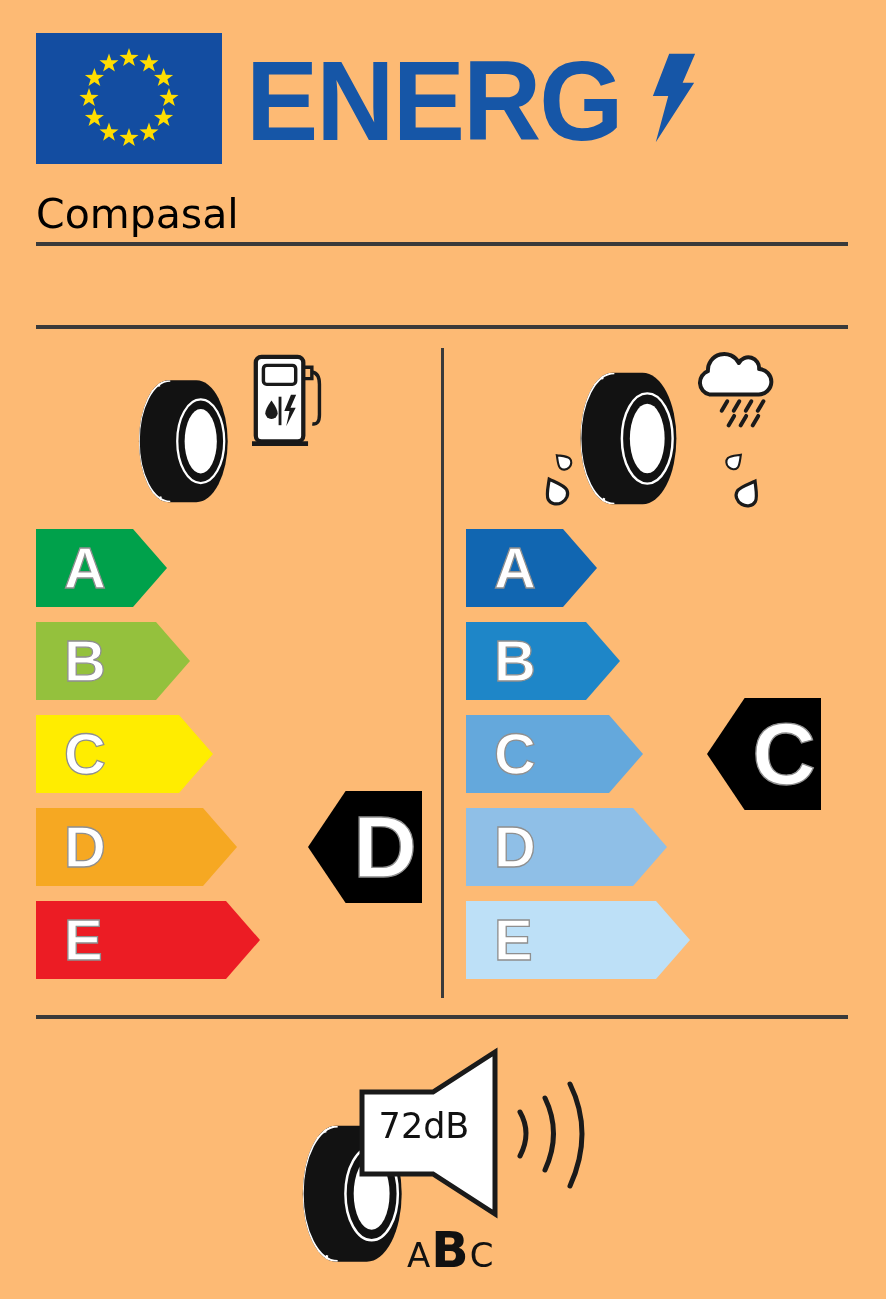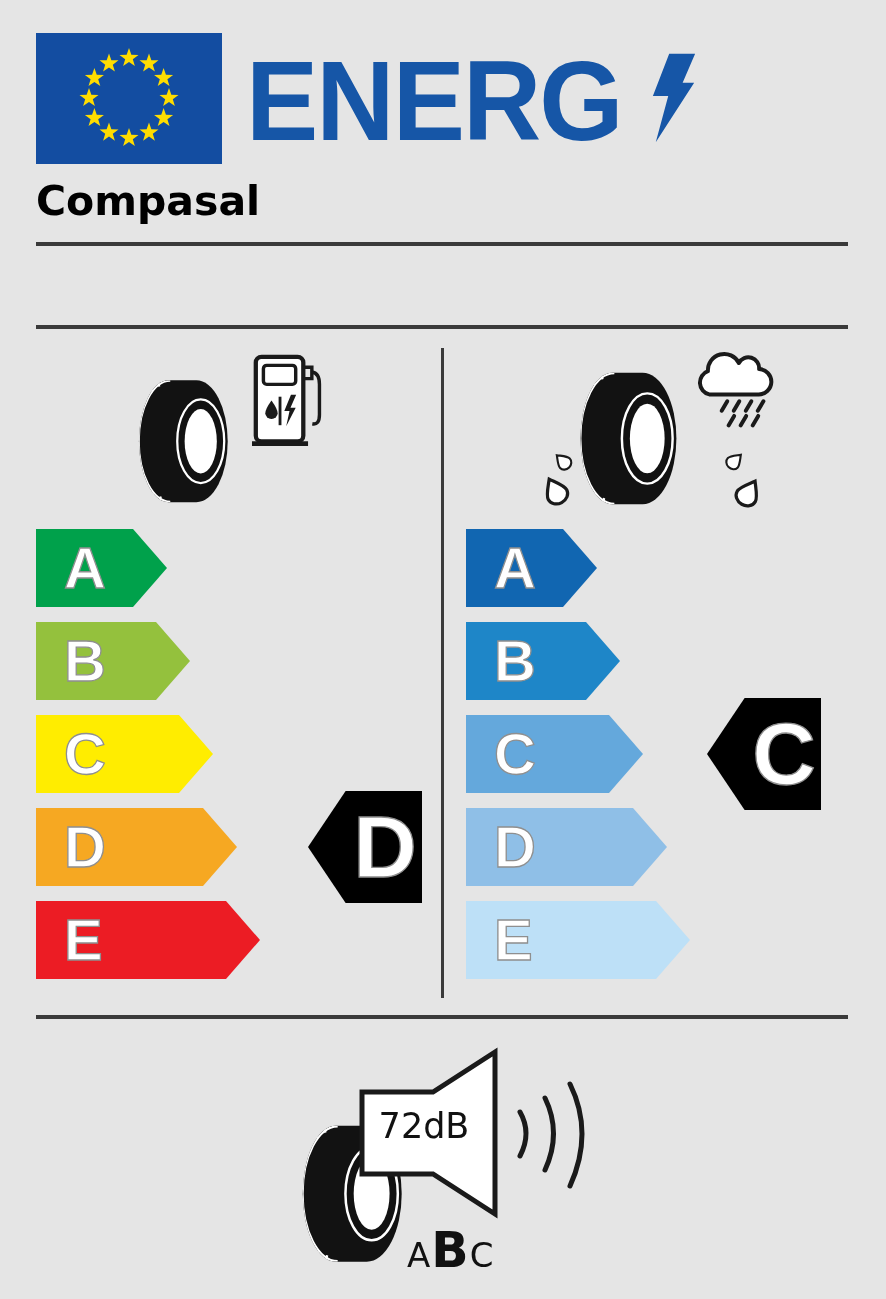--- a/index.html
+++ b/index.html
@@ -1,24 +1,24 @@
 <!DOCTYPE html>
 <html><head>
 <meta charset="utf-8">
 <style>
   html,body{margin:0;padding:0;background:#fff;}
-  #label{position:relative;width:886px;height:1299px;background:#e5e5e5;overflow:hidden;
+  #label{position:relative;width:886px;height:1299px;background:#fdba74;overflow:hidden;
          font-family:"Liberation Sans","DejaVu Sans",sans-serif;}
   .abs{position:absolute;}
   
   .flag{left:36px;top:33px;width:186px;height:131px;}
   .energ{left:246px;top:44px;font-size:114px;font-weight:700;letter-spacing:-2px;
          line-height:1;transform:scaleX(.95);transform-origin:0 0;white-space:nowrap;}
   .bolt{left:650px;top:52px;width:48px;height:92px;}
-  .brand{left:36px;top:177px;font-size:41px;font-weight:700;color:#000;
+  .brand{left:36px;top:190px;font-size:41px;font-weight:400;color:#000;
          font-family:"DejaVu Sans","Liberation Sans",sans-serif;}
   
   .rule{left:36px;width:812px;height:4px;}
   .r1{top:242px;} .r2{top:325px;} .r3{top:1015px;}
   .vdiv{left:441px;top:348px;width:3px;height:650px;}
   
   .fuelicon{left:124px;top:348px;width:210px;height:175px;}
   .weticon{left:538px;top:344px;width:255px;height:190px;}
   .noisetire{left:292px;top:1118px;width:126px;height:156px;}
   .speaker{left:352px;top:1042px;width:248px;height:182px;}

